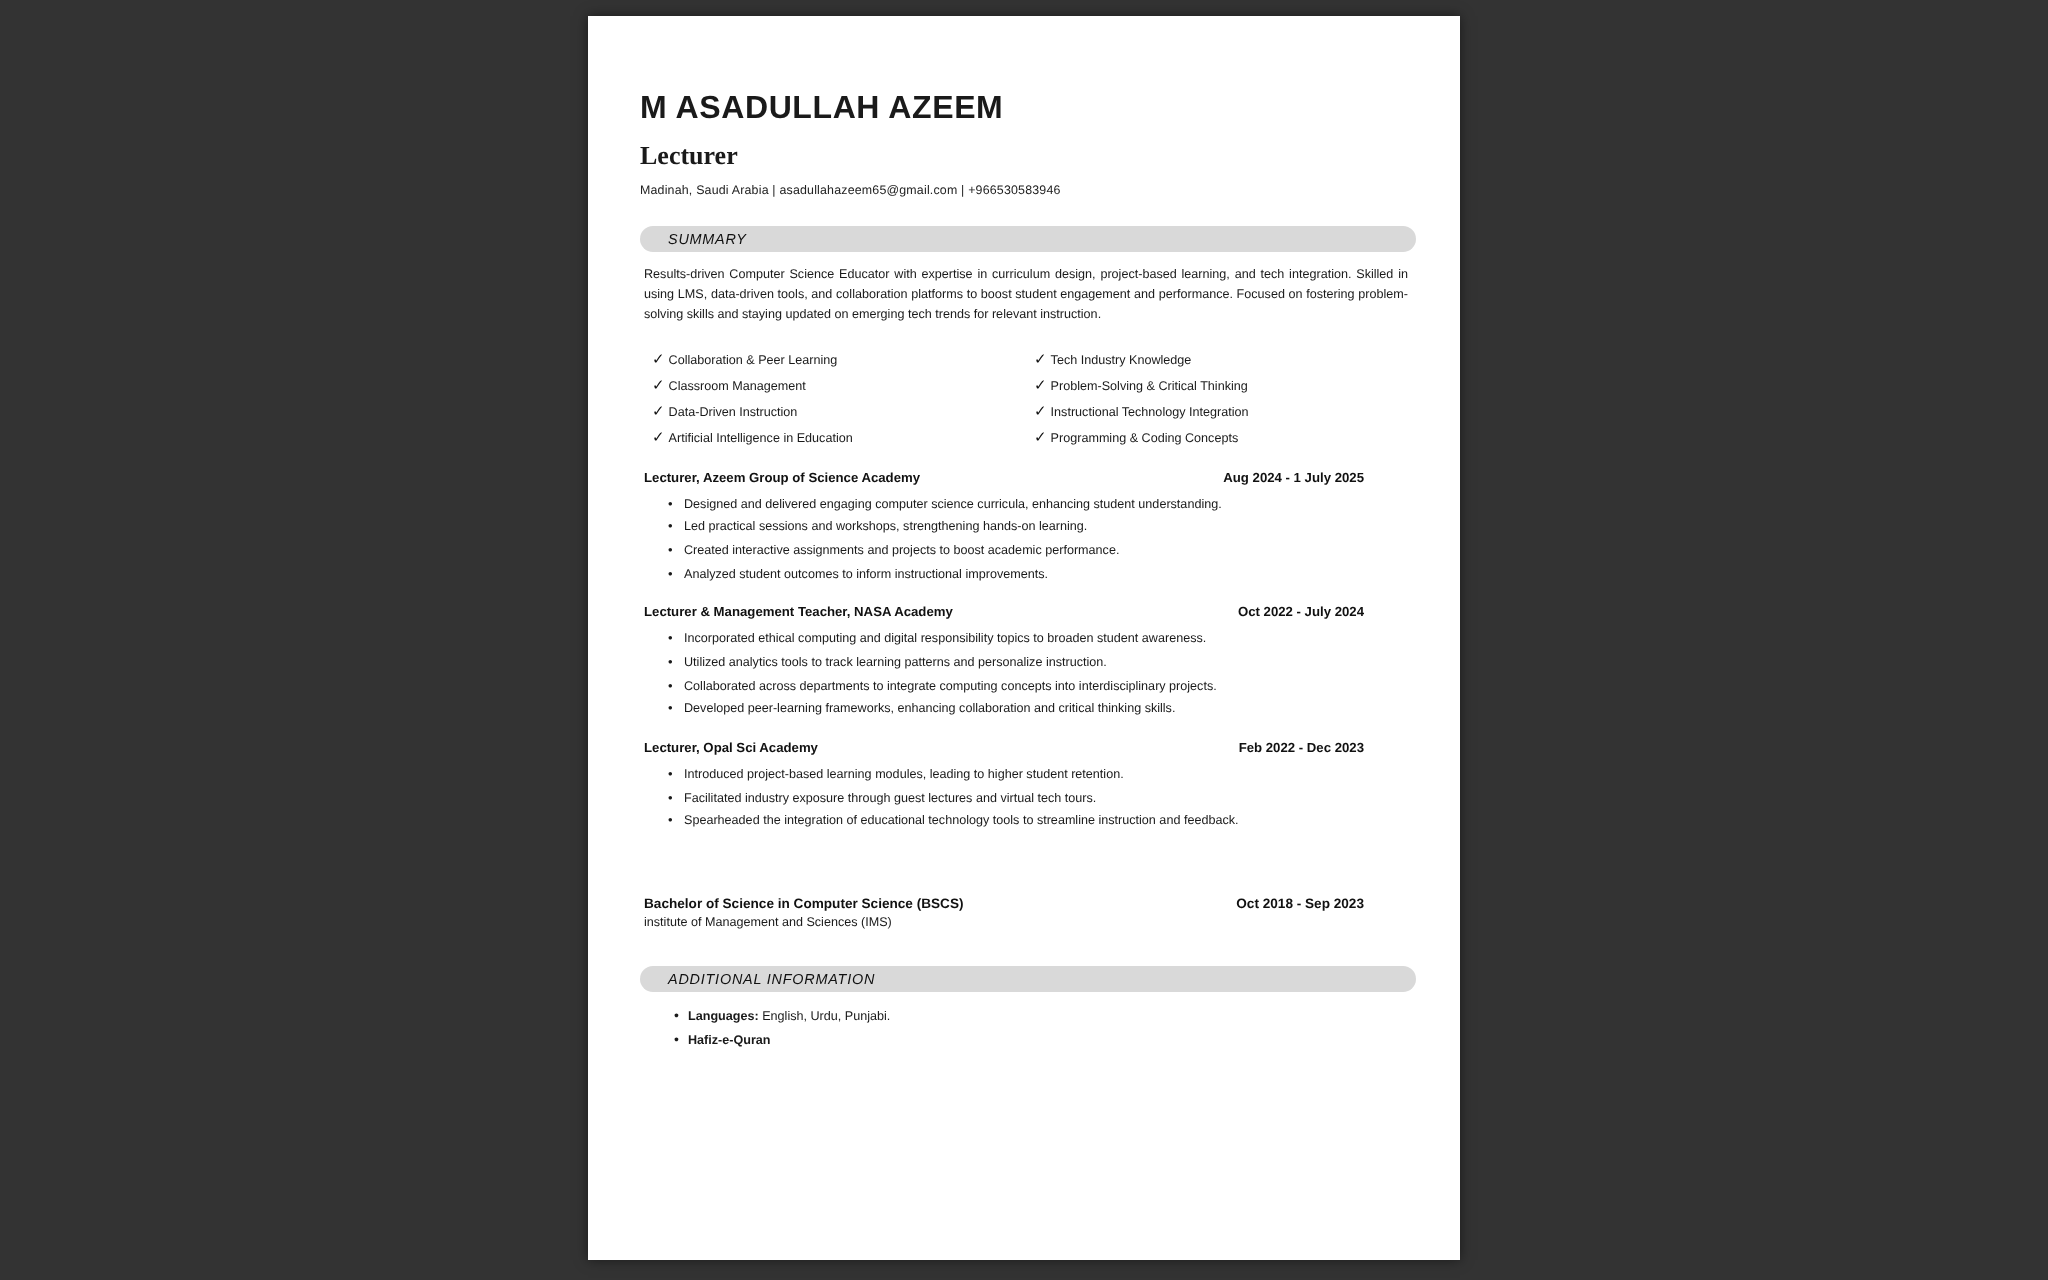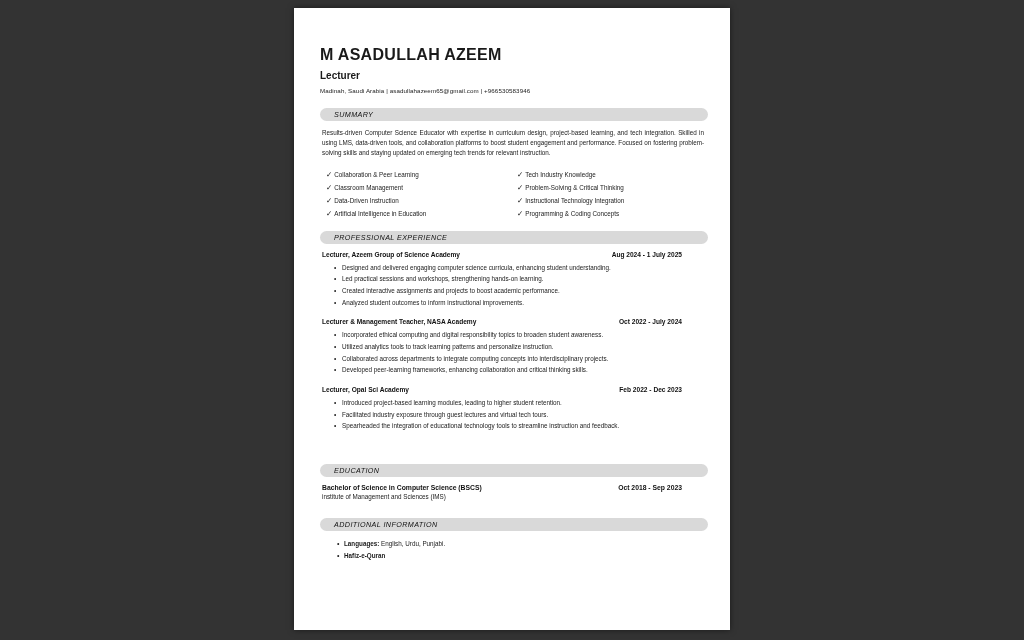--- a/index.html
+++ b/index.html
@@ -34,24 +34,25 @@
     width: 388px;
   }
   .name {
     font-size: 16px;
     font-weight: bold;
     color: #1a1a1a;
     letter-spacing: 0.3px;
     margin: 0 0 6px 0;
   }
   .title {
-    font-size: 10px;
+    font-size: 13px;
     font-weight: bold;
     color: #1a1a1a;
     margin: 0 0 6px 0;
+    font-family: Liberation Serif, serif;
   }
   .contact {
     font-size: 6.2px;
     color: #222;
     margin: 0 0 14px 0;
     letter-spacing: 0.1px;
   }
   .section-bar {
     background: #d9d9d9;
     border-radius: 8px;
@@ -228,23 +229,20 @@
               <span class="check">✓</span>
               <span>Instructional Technology Integration</span>
             </div>
           <div class="skill">
               <span class="check">✓</span>
               <span>Programming &amp; Coding Concepts</span>
             </div>
         </div>
       </div>
 
-      <div class="section-bar">
-        <span>PROFESSIONAL EXPERIENCE</span>
-      </div>
 
       <div class="job">
         <div class="job-head">
           <span class="job-title">Lecturer, Azeem Group of Science Academy</span>
           <span class="job-date">Aug 2024 - 1 July 2025</span>
         </div>
         <ul class="bullets">
           <li>Designed and delivered engaging computer science curricula, enhancing student understanding.</li>
           <li>Led practical sessions and workshops, strengthening hands-on learning.</li>
           <li>Created interactive assignments and projects to boost academic performance.</li>
@@ -272,23 +270,20 @@
         </div>
         <ul class="bullets">
           <li>Introduced project-based learning modules, leading to higher student retention.</li>
           <li>Facilitated industry exposure through guest lectures and virtual tech tours.</li>
           <li>Spearheaded the integration of educational technology tools to streamline instruction and feedback.</li>
         </ul>
       </div>
 
       <div class="spacer-lg"></div>
 
-      <div class="section-bar">
-        <span>EDUCATION</span>
-      </div>
       <div class="edu-head">
         <span class="edu-degree">Bachelor of Science in Computer Science (BSCS)</span>
         <span class="edu-date">Oct 2018 - Sep 2023</span>
       </div>
       <div class="edu-school">institute of Management and Sciences (IMS)</div>
 
       <div class="section-bar">
         <span>ADDITIONAL INFORMATION</span>
       </div>
       <ul class="addl">

